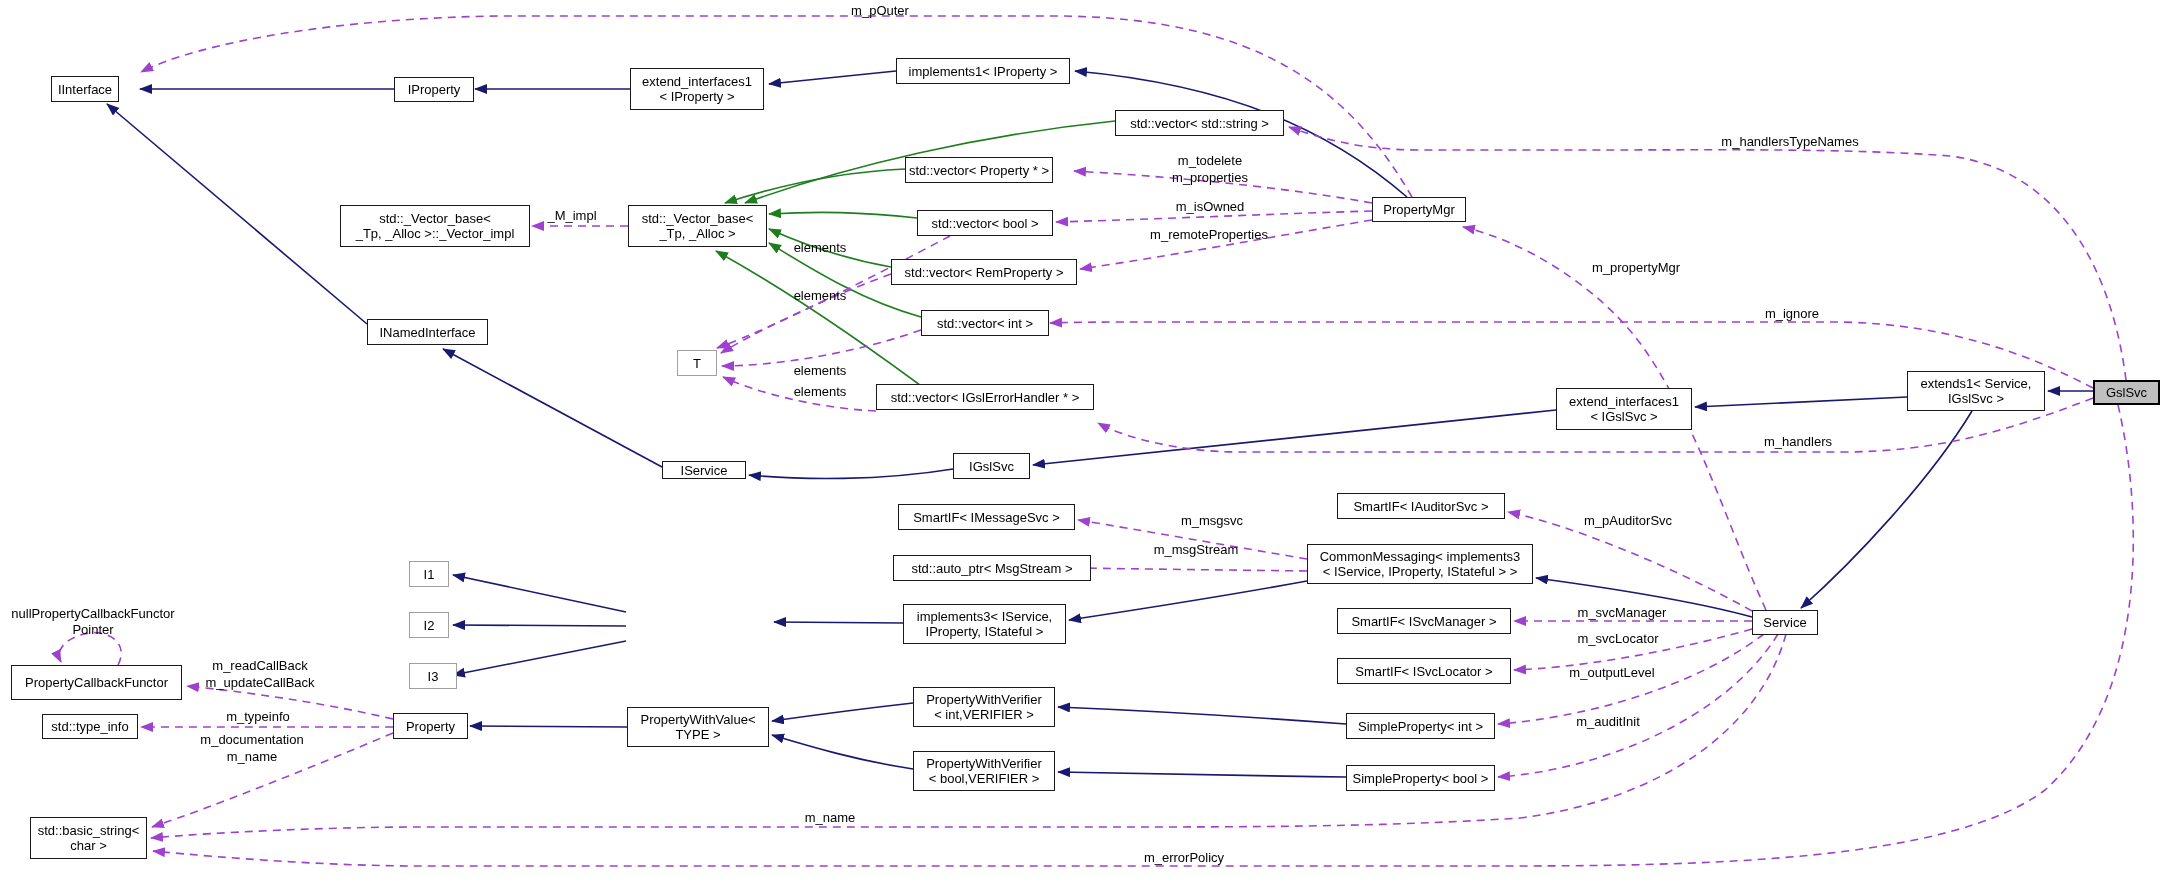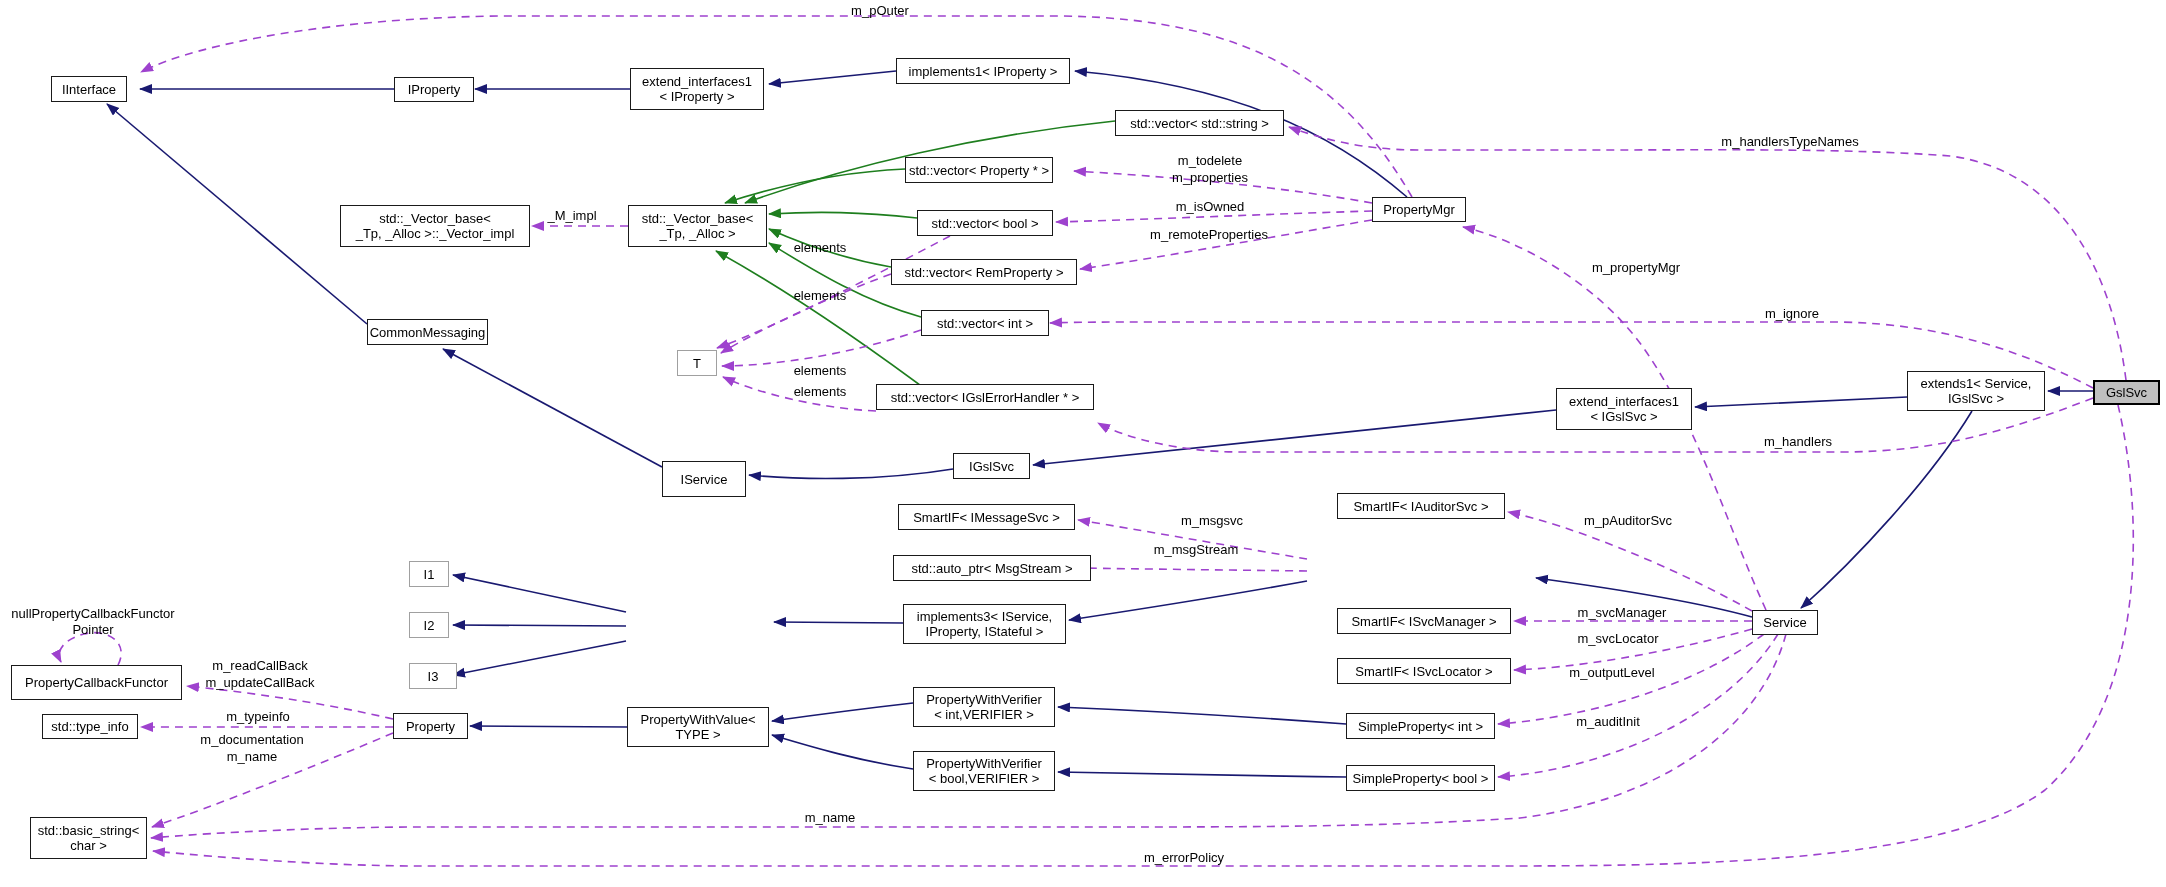--- a/index.html
+++ b/index.html
@@ -85,21 +85,21 @@
   <path class="e-use" marker-end="url(#aP)" d="M 1764 634 C 1690 690 1580 718 1498 724"></path>
   <path class="e-use" marker-end="url(#aP)" d="M 1778 634 C 1725 720 1600 770 1498 777"></path>
   <path class="e-use" marker-end="url(#aP)" d="M 118 665 C 130 642 106 628 84 634 C 65 639 55 650 61 662"></path>
   <path class="e-use" marker-end="url(#aP)" d="M 393 719 C 320 702 245 692 187 686"></path>
   <path class="e-use" marker-end="url(#aP)" d="M 393 727 C 310 727 220 727 141 727"></path>
   <path class="e-use" marker-end="url(#aP)" d="M 393 733 C 310 768 215 806 152 827"></path>
   <path class="e-use" marker-end="url(#aP)" d="M 1786 634 C 1760 730 1660 800 1520 818 C 1380 827 1250 827 1100 827 L 420 827 C 330 827 220 832 151 838"></path>
   <path class="e-use" marker-end="url(#aP)" d="M 2118 405 C 2145 520 2145 700 2045 790 C 1950 862 1700 866 1500 866 L 420 866 C 330 866 225 858 153 851"></path>
 </svg>
 
-<div class="node" style="left:51px;top:76px;width:76px;height:26px">
+<div class="node" style="left:51px;top:76px;width:68px;height:26px">
       <span>IInterface</span>
     </div>
 <div class="node" style="left:394px;top:77px;width:80px;height:25px">
       <span>IProperty</span>
     </div>
 <div class="node" style="left:630px;top:68px;width:134px;height:42px">
       <span>extend_interfaces1</span>
       <span>&lt; IProperty &gt;</span>
     </div>
 <div class="node" style="left:896px;top:58px;width:174px;height:26px">
@@ -131,23 +131,23 @@
       <span>std::_Vector_base&lt;</span>
       <span>_Tp, _Alloc &gt;</span>
     </div>
 <div class="node param" style="left:677px;top:350px;width:40px;height:26px">
       <span>T</span>
     </div>
 <div class="node" style="left:876px;top:384px;width:218px;height:26px">
       <span>std::vector&lt; IGslErrorHandler * &gt;</span>
     </div>
 <div class="node" style="left:367px;top:319px;width:121px;height:26px">
-      <span>CommonMessaging</span>
-    </div>
-<div class="node" style="left:662px;top:461px;width:84px;height:36px">
+      <span>INamedInterface</span>
+    </div>
+<div class="node" style="left:662px;top:461px;width:84px;height:18px">
       <span>IService</span>
     </div>
 <div class="node" style="left:953px;top:453px;width:77px;height:26px">
       <span>IGslSvc</span>
     </div>
 <div class="node" style="left:1556px;top:388px;width:136px;height:42px">
       <span>extend_interfaces1</span>
       <span>&lt; IGslSvc &gt;</span>
     </div>
 <div class="node" style="left:1907px;top:371px;width:138px;height:40px">
@@ -158,20 +158,24 @@
       <span>GslSvc</span>
     </div>
 <div class="node" style="left:898px;top:504px;width:177px;height:26px">
       <span>SmartIF&lt; IMessageSvc &gt;</span>
     </div>
 <div class="node" style="left:1337px;top:493px;width:168px;height:26px">
       <span>SmartIF&lt; IAuditorSvc &gt;</span>
     </div>
 <div class="node" style="left:893px;top:555px;width:198px;height:26px">
       <span>std::auto_ptr&lt; MsgStream &gt;</span>
+    </div>
+<div class="node" style="left:1307px;top:544px;width:226px;height:40px">
+      <span>CommonMessaging&lt; implements3</span>
+      <span>&lt; IService, IProperty, IStateful &gt; &gt;</span>
     </div>
 <div class="node param" style="left:409px;top:561px;width:40px;height:26px">
       <span>I1</span>
     </div>
 <div class="node param" style="left:409px;top:612px;width:40px;height:26px">
       <span>I2</span>
     </div>
 <div class="node param" style="left:409px;top:663px;width:48px;height:26px">
       <span>I3</span>
     </div>

